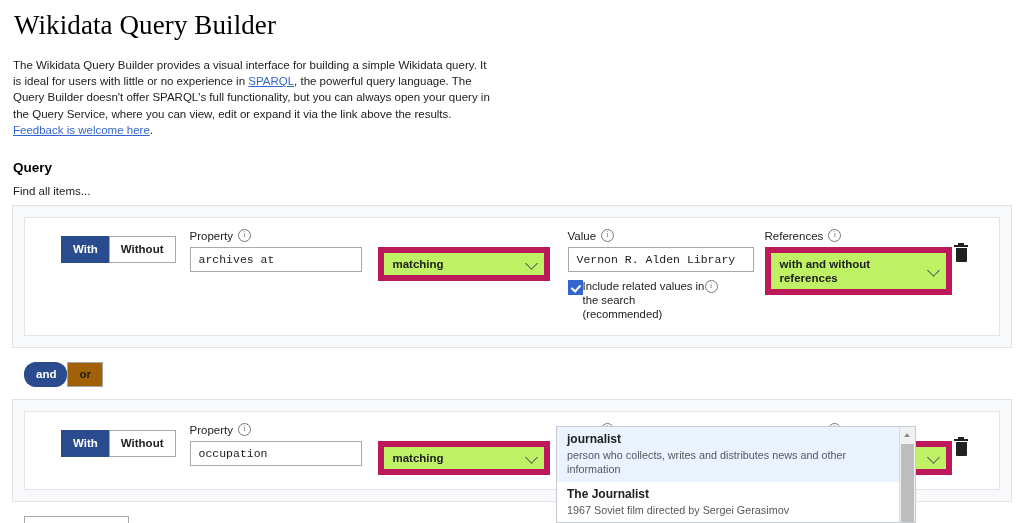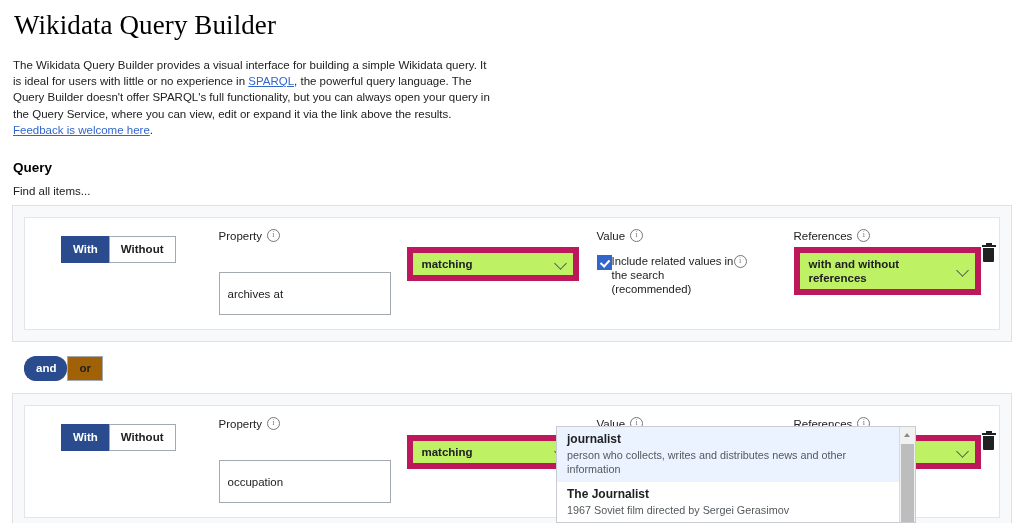--- a/index.html
+++ b/index.html
@@ -121,25 +121,25 @@
     font-size: 8px;
     line-height: 10px;
     text-align: center;
     color: #72777d;
     font-family: "Liberation Serif", serif;
     flex: 0 0 auto;
   }
   .txtinput {
     border: 1px solid #a2a9b1;
     background: #ffffff;
-    height: 43px;
+    height: 25px;
     box-sizing: border-box;
     padding: 0 8px;
     font-size: 11.5px;
-    font-family: Liberation Sans, sans-serif;
+    font-family: Liberation Mono, monospace;
     color: #202122;
     display: flex;
     align-items: center;
   }
   .txtinput.focused {
     border: 1px solid #3366cc;
     box-shadow: inset 0 0 0 1px #3366cc;
   }
   .caret {
     display: inline-block;
@@ -168,21 +168,21 @@
     top: 50%;
     width: 8px;
     height: 8px;
     margin-top: -5px;
     border-right: 1.6px solid #54595d;
     border-bottom: 1.6px solid #54595d;
     transform: rotate(45deg);
   }
 
   
-  .f-prop   { margin-left: 43px; width: 172px; gap: 25px; }
+  .f-prop   { margin-left: 14px; width: 172px; }
   .f-match  { margin-left: 16px; width: 172px; }
   .f-value  { margin-left: 18px; width: 186px; }
   .f-refs   { margin-left: 11px; width: 187px; }
 
   
   .checkrow {
     display: flex;
     align-items: flex-start;
     margin-top: 7px;
   }
@@ -376,20 +376,21 @@
             <span>matching</span>
             <span class="chev"></span>
           </div>
         </div>
 
         <div class="field f-value">
           <div class="field-label">
             <span>Value</span>
             <span class="info-icon">i</span>
           </div>
+          <div class="txtinput">Vernon R. Alden Library</div>
           <div class="checkrow">
             <span class="checkbox"></span>
             <span class="checklabel">Include related values in the search (recommended)</span>
             <span class="info-icon check-info">i</span>
           </div>
         </div>
 
         <div class="field f-refs">
           <div class="field-label">
             <span>References</span>

